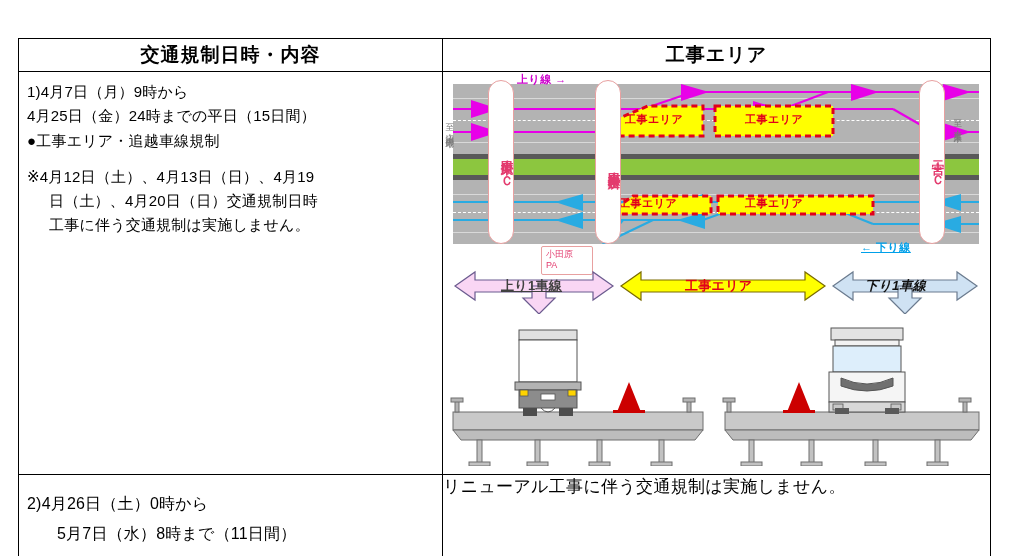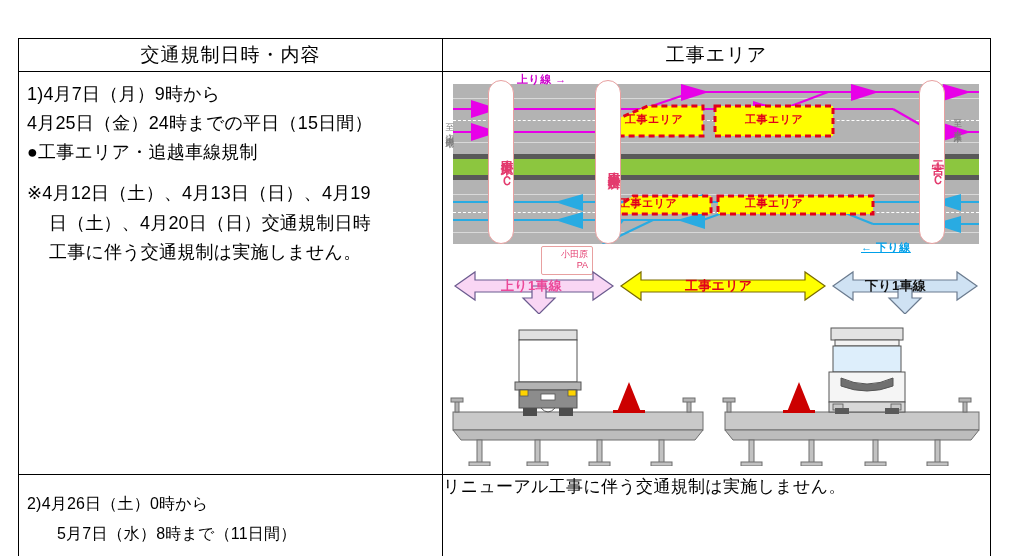--- a/index.html
+++ b/index.html
@@ -34,29 +34,29 @@
     border: 1.6px solid #000;
     padding: 0;
     vertical-align: top;
   }
   .col-left { width: 424px; }
   .col-right { width: 548px; }
 
   .hdr {
     text-align: center;
     font-size: 19px;
-    font-weight: normal;
+    font-weight: bold;
     height: 32px;
     line-height: 32px;
     letter-spacing: 1px;
   }
 
   .cell-text {
     padding: 8px 6px 8px 8px;
-    font-size: 18px;
+    font-size: 15px;
     line-height: 1.62;
     letter-spacing: 0.2px;
   }
   .cell-text .blank { height: 12px; }
   .cell-text .indent { padding-left: 22px; }
 
   .row2-left {
     padding: 14px 6px 10px 8px;
     font-size: 16px;
     line-height: 1.9;
@@ -135,21 +135,21 @@
     letter-spacing: 1px;
     line-height: 1.1;
   }
 
   .pa-box {
     position: absolute;
     border: 1px solid #e8a0a0;
     background: #fff;
     color: #e33b6e;
     font-size: 9px;
-    text-align: right;
+    text-align: left;
     line-height: 1.25;
     padding: 2px 4px;
     border-radius: 2px;
   }
 
   .work-label {
     position: absolute;
     color: #e2001a;
     font-size: 11px;
     font-weight: bold;
@@ -163,23 +163,23 @@
     left: 10px; top: 196px;
     width: 526px; height: 46px;
   }
   .legend-txt {
     position: absolute;
     font-size: 13px;
     font-weight: bold;
     white-space: nowrap;
     letter-spacing: 0.3px;
   }
-  .lt-up   { color: #ec4899; }
+  .lt-up   { color: #404040; text-decoration: underline; }
   .lt-work { color: #e2001a; }
-  .lt-down { color: #111111; }
+  .lt-down { color: #111111; font-style: italic; }
 
   .scene {
     position: absolute;
     left: 6px; top: 248px;
     width: 534px; height: 146px;
   }
 </style>
 </head>
 <body>
 

